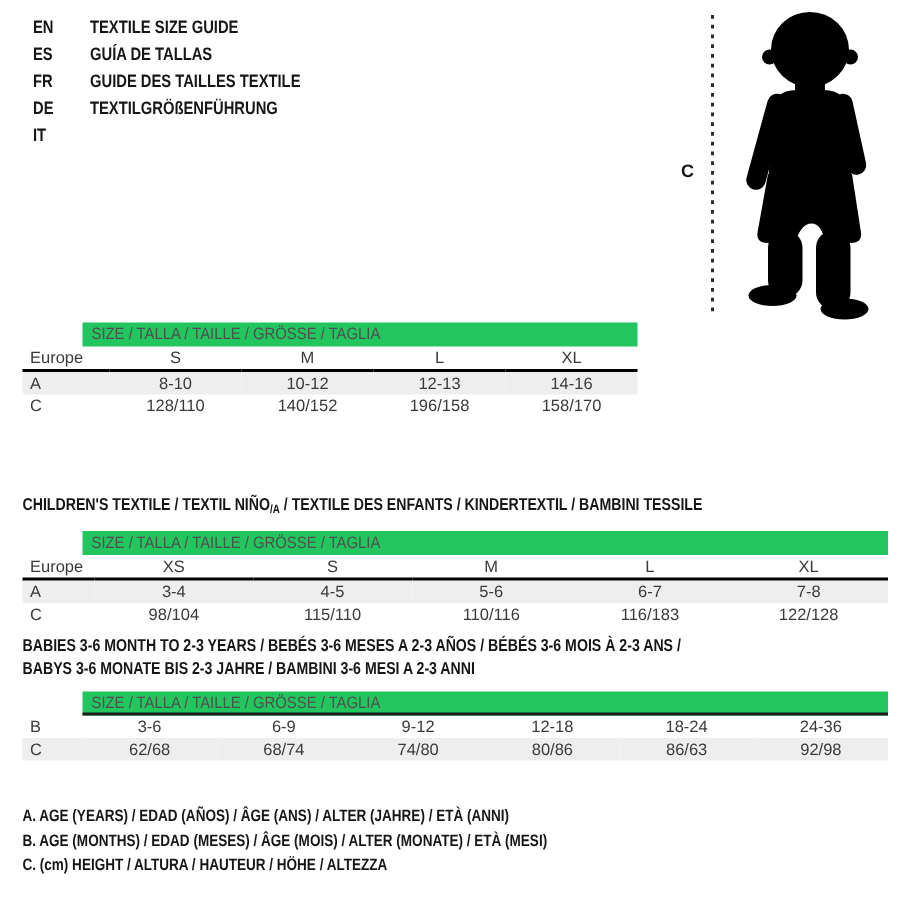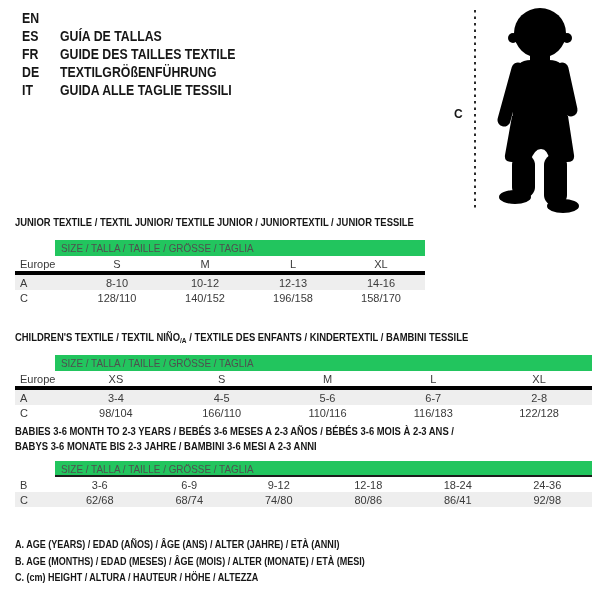--- a/index.html
+++ b/index.html
@@ -8,21 +8,21 @@
     background:#ffffff;color:#161616;
     font-family:"Liberation Sans",sans-serif;
   }
   .abs{position:absolute;}
   
   .cx{display:inline-block;transform:scaleX(0.82);transform-origin:0 50%;white-space:nowrap;}
   .cx9{display:inline-block;transform:scaleX(0.9);transform-origin:0 50%;white-space:nowrap;}
 
   
   #lang{top:9px;left:22px;}
-  .lang-row{display:flex;font-weight:bold;font-size:15px;line-height:18px;color:#161616;}
+  .lang-row{display:flex;font-weight:bold;font-size:12px;line-height:18px;color:#161616;}
   .lang-code{width:38px;flex:0 0 38px;}
 
   
   #figure{top:4px;left:450px;width:150px;height:212px;}
   #measure-label{position:absolute;left:4px;top:103px;font-weight:bold;font-size:12px;color:#161616;}
   #dotline{position:absolute;left:23px;top:6px;}
   #baby{position:absolute;left:32px;top:2px;}
 
   
   .tsec{position:absolute;left:15px;}
@@ -34,50 +34,50 @@
   #t2 .ttitle{margin-bottom:7px;}
   #t3 .ttitle{line-height:15px;}
   #t3 .ttitle-wrap{margin-bottom:7px;}
   .tsub{font-size:8px;vertical-align:-2px;}
   .size-bar{height:16px;line-height:16px;background:#22c55e;color:#4f4f4f;
             font-size:11px;padding-left:6px;box-sizing:border-box;margin-left:40px;}
   .size-bar.lined{border-bottom:2px solid #1c1c1c;}
   table{border-collapse:collapse;table-layout:fixed;width:100%;}
   td{font-size:11px;height:15px;padding:0;text-align:center;color:#3a3a3a;vertical-align:middle;}
   td.lbl{text-align:left;padding-left:5px;}
-  tr.hdr td{border-bottom:4px solid #000000;}
+  tr.hdr td{border-bottom:2px solid #000000;}
   tr.alt td{background:#eeeeee;}
   col.c-lbl1{width:58px;} col.c-lbl2{width:48px;} col.c-lbl3{width:40px;}
 
   
   #notes{top:536px;left:15px;}
   .note{font-weight:bold;font-size:11px;line-height:16.5px;color:#161616;}
 </style>
 </head>
 <body>
 
 <div id="lang" class="abs">
   <div class="lang-row">
     <span class="lang-code"><span class="cx">EN</span></span>
+    <span><span class="cx">TEXTILE SIZE GUIDE</span></span>
   </div>
   <div class="lang-row">
     <span class="lang-code"><span class="cx">ES</span></span>
     <span><span class="cx">GUÍA DE TALLAS</span></span>
   </div>
   <div class="lang-row">
     <span class="lang-code"><span class="cx">FR</span></span>
     <span><span class="cx">GUIDE DES TAILLES TEXTILE</span></span>
   </div>
   <div class="lang-row">
     <span class="lang-code"><span class="cx">DE</span></span>
     <span><span class="cx">TEXTILGRÖßENFÜHRUNG</span></span>
   </div>
   <div class="lang-row">
     <span class="lang-code"><span class="cx">IT</span></span>
-    <span><span class="cx">GUIDA ALLE TAGLIE TESSILI</span></span>
   </div>
 </div>
 
 <div id="figure" class="abs">
   <span id="measure-label">C</span>
   <svg id="dotline" width="4" height="200">
     <line x1="2" y1="0" x2="2" y2="200" stroke="#2a2a2a" stroke-width="2" stroke-dasharray="2.5 4"></line>
   </svg>
   <svg id="baby" width="115" height="208" viewBox="0 0 115 208">
     <g fill="#000000">
@@ -91,21 +91,20 @@
       <path d="M30,110 L86,110 L92,149 Q93,156 85,156 L68,156 Q66,143 59,143 Q52,143 48,156 L30,156 Q22,156 23,149 Z"></path>
       <rect x="30" y="148" width="23" height="44" rx="11"></rect>
       <rect x="62" y="148" width="23" height="52" rx="11"></rect>
       <ellipse cx="33" cy="191" rx="16" ry="7"></ellipse>
       <ellipse cx="81" cy="200" rx="16" ry="7"></ellipse>
     </g>
   </svg>
 </div>
 
 <div id="t1" class="tsec">
-  <div class="ttitle"><span class="cx">JUNIOR TEXTILE / TEXTIL JUNIOR/ TEXTILE JUNIOR / JUNIORTEXTIL / JUNIOR TESSILE</span></div>
   <div class="size-bar"><span class="cx9">SIZE / TALLA / TAILLE / GRÖSSE / TAGLIA</span></div>
   <table>
     <colgroup>
         <col class="c-lbl1">
         <col>
         <col>
         <col>
         <col>
       </colgroup>
     <tbody>
@@ -154,26 +153,26 @@
       <td>M</td>
       <td>L</td>
       <td>XL</td>
     </tr>
     <tr class="alt">
       <td class="lbl">A</td>
       <td>3-4</td>
       <td>4-5</td>
       <td>5-6</td>
       <td>6-7</td>
-      <td>2-8</td>
+      <td>7-8</td>
     </tr>
     <tr>
       <td class="lbl">C</td>
       <td>98/104</td>
-      <td>166/110</td>
+      <td>115/110</td>
       <td>110/116</td>
       <td>116/183</td>
       <td>122/128</td>
     </tr>
   </tbody>
     </table>
 </div>
 
 <div id="t3" class="tsec">
   <div class="ttitle-wrap">
@@ -200,21 +199,21 @@
       <td>12-18</td>
       <td>18-24</td>
       <td>24-36</td>
     </tr>
     <tr class="alt">
       <td class="lbl">C</td>
       <td>62/68</td>
       <td>68/74</td>
       <td>74/80</td>
       <td>80/86</td>
-      <td>86/41</td>
+      <td>86/63</td>
       <td>92/98</td>
     </tr>
   </tbody>
     </table>
 </div>
 
 <div id="notes" class="abs">
   <div class="note"><span class="cx">A. AGE (YEARS) / EDAD (AÑOS) / ÂGE (ANS) / ALTER (JAHRE) / ETÀ (ANNI)</span></div>
   <div class="note"><span class="cx">B. AGE (MONTHS) / EDAD (MESES) / ÂGE (MOIS) / ALTER (MONATE) / ETÀ (MESI)</span></div>
   <div class="note"><span class="cx">C. (cm) HEIGHT / ALTURA / HAUTEUR / HÖHE / ALTEZZA</span></div>

